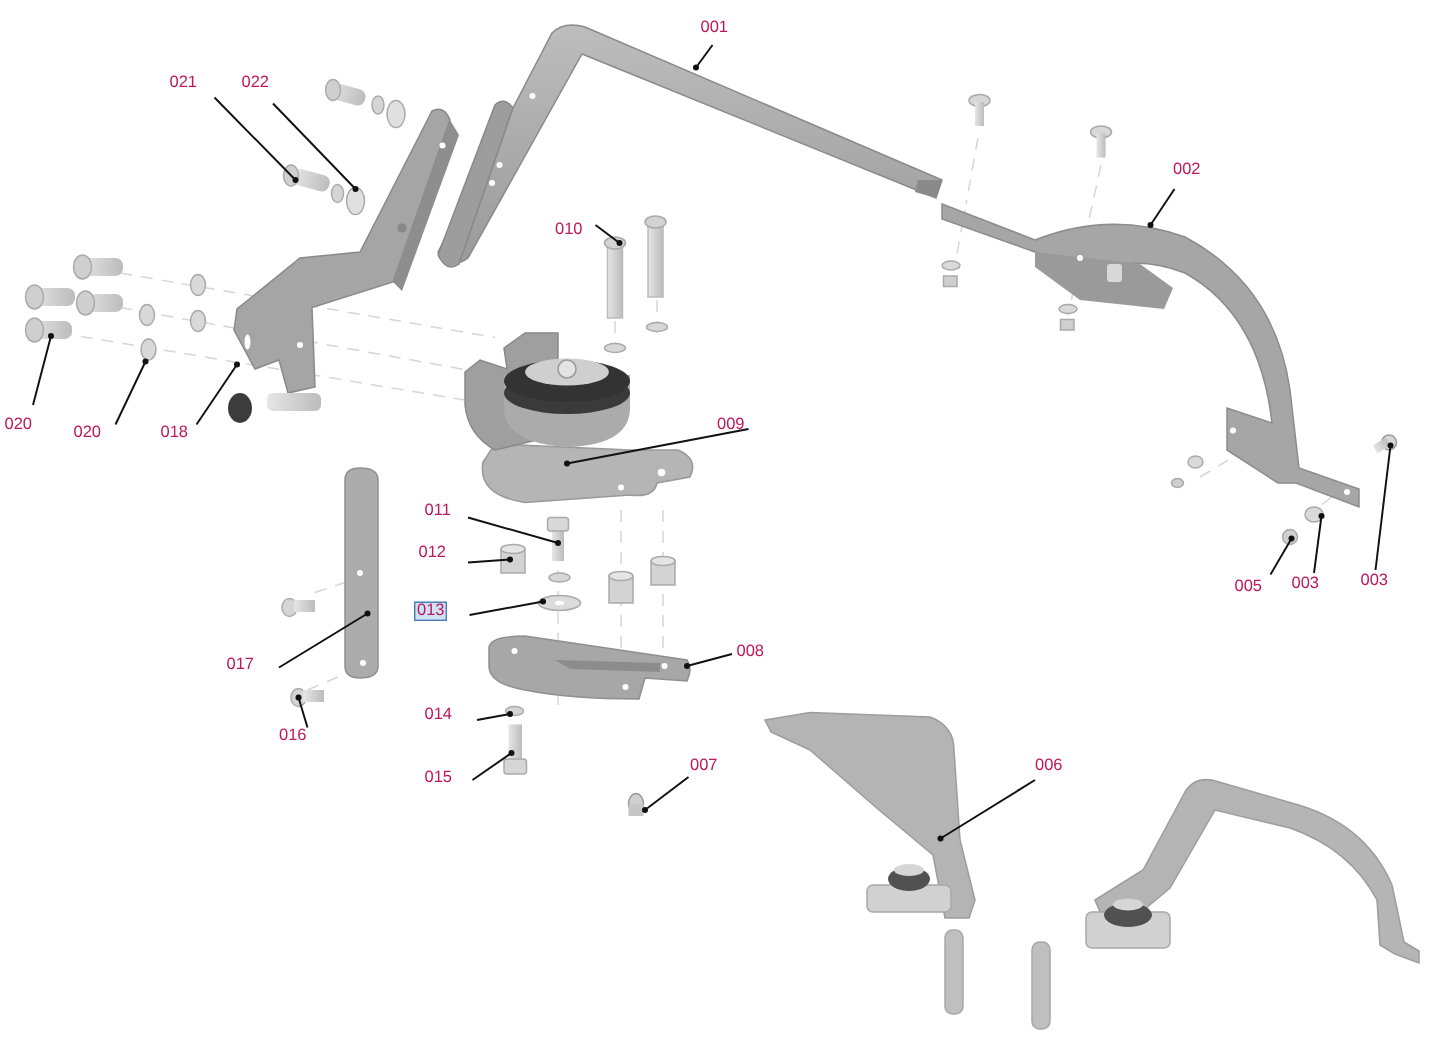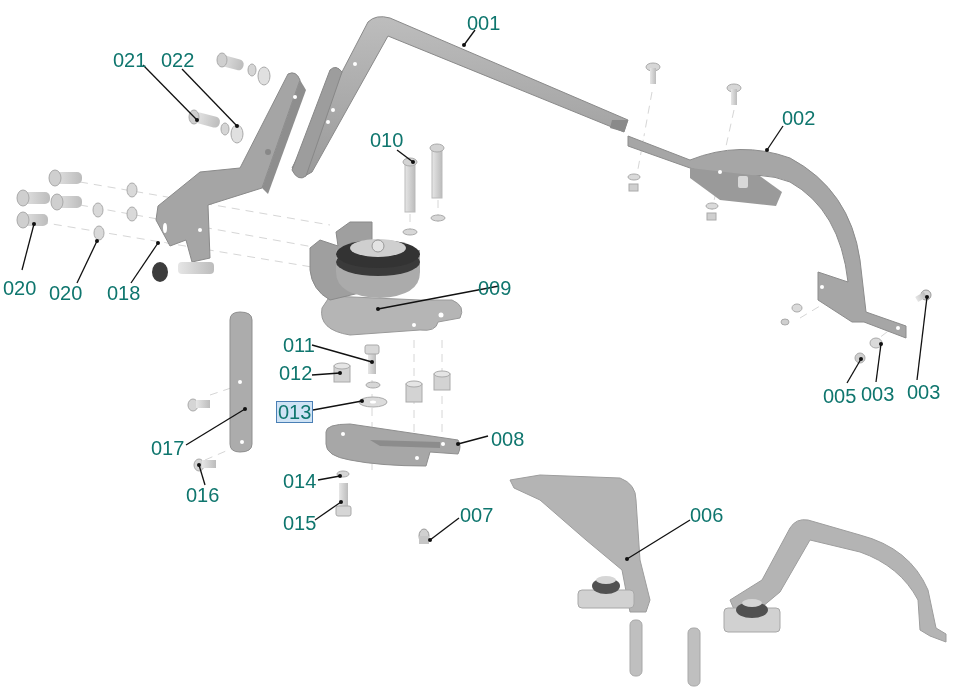--- a/index.html
+++ b/index.html
@@ -1,19 +1,19 @@
 <!DOCTYPE html>
 <html><head>
 <meta charset="utf-8">
 <style>
   html, body { margin:0; padding:0; background:#ffffff; }
   body { width:957px; height:693px; position:relative; overflow:hidden;
          font-family:"Liberation Sans", "DejaVu Sans", sans-serif; }
   #stage { position:absolute; left:0; top:0; width:957px; height:693px; }
-  .callout-label { position:absolute; font-size:20px; color:#0f766e; line-height:1; white-space:nowrap; cursor:pointer; }
+  .callout-label { position:absolute; font-size:11px; color:#be185d; line-height:1; white-space:nowrap; cursor:pointer; }
   .callout-label.highlight { background:#cfe3f5; outline:1px solid #4a7fb5; padding:0 1px; }
 </style>
 </head>
 <body>
 
 <div id="stage">
 <svg width="957" height="693" viewBox="0 0 957 693" xmlns="http://www.w3.org/2000/svg">
   <defs>
     <linearGradient id="gBar" x1="0" y1="0" x2="0" y2="1">
       <stop offset="0" stop-color="#bdbdbd"></stop>
@@ -284,21 +284,21 @@
 
 <div class="callout-label" style="left:467px;top:13px">001</div>
 <div class="callout-label" style="left:782px;top:108px">002</div>
 <div class="callout-label" style="left:907px;top:382px">003</div>
 <div class="callout-label" style="left:861px;top:384px">003</div>
 <div class="callout-label" style="left:823px;top:386px">005</div>
 <div class="callout-label" style="left:690px;top:505px">006</div>
 <div class="callout-label" style="left:460px;top:505px">007</div>
 <div class="callout-label" style="left:491px;top:429px">008</div>
 <div class="callout-label" style="left:478px;top:278px">009</div>
-<div class="callout-label" style="left:370px;top:130px">010</div>
+<div class="callout-label" style="left:370px;top:148px">010</div>
 <div class="callout-label" style="left:283px;top:335px">011</div>
 <div class="callout-label" style="left:279px;top:363px">012</div>
 <div class="callout-label highlight" style="left:277px;top:402px">013</div>
 <div class="callout-label" style="left:283px;top:471px">014</div>
 <div class="callout-label" style="left:283px;top:513px">015</div>
 <div class="callout-label" style="left:186px;top:485px">016</div>
 <div class="callout-label" style="left:151px;top:438px">017</div>
 <div class="callout-label" style="left:107px;top:283px">018</div>
 <div class="callout-label" style="left:49px;top:283px">020</div>
 <div class="callout-label" style="left:3px;top:278px">020</div>

